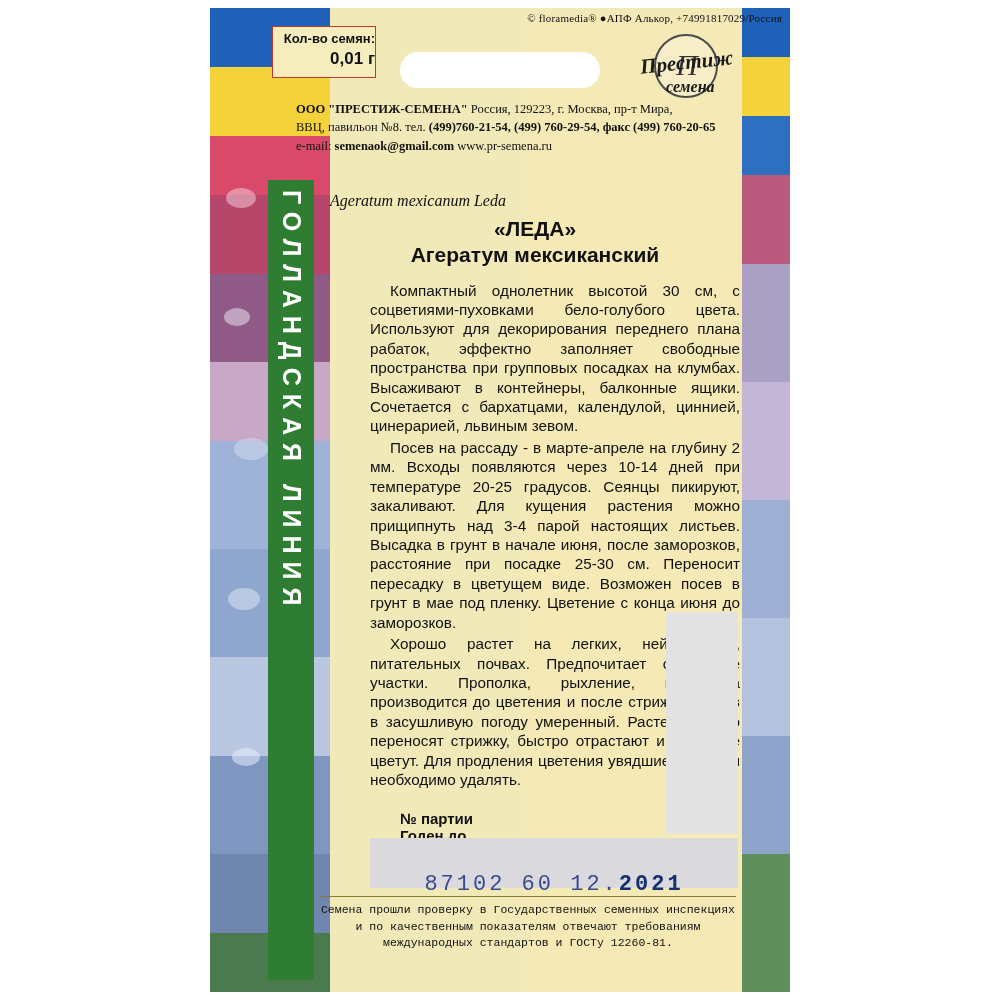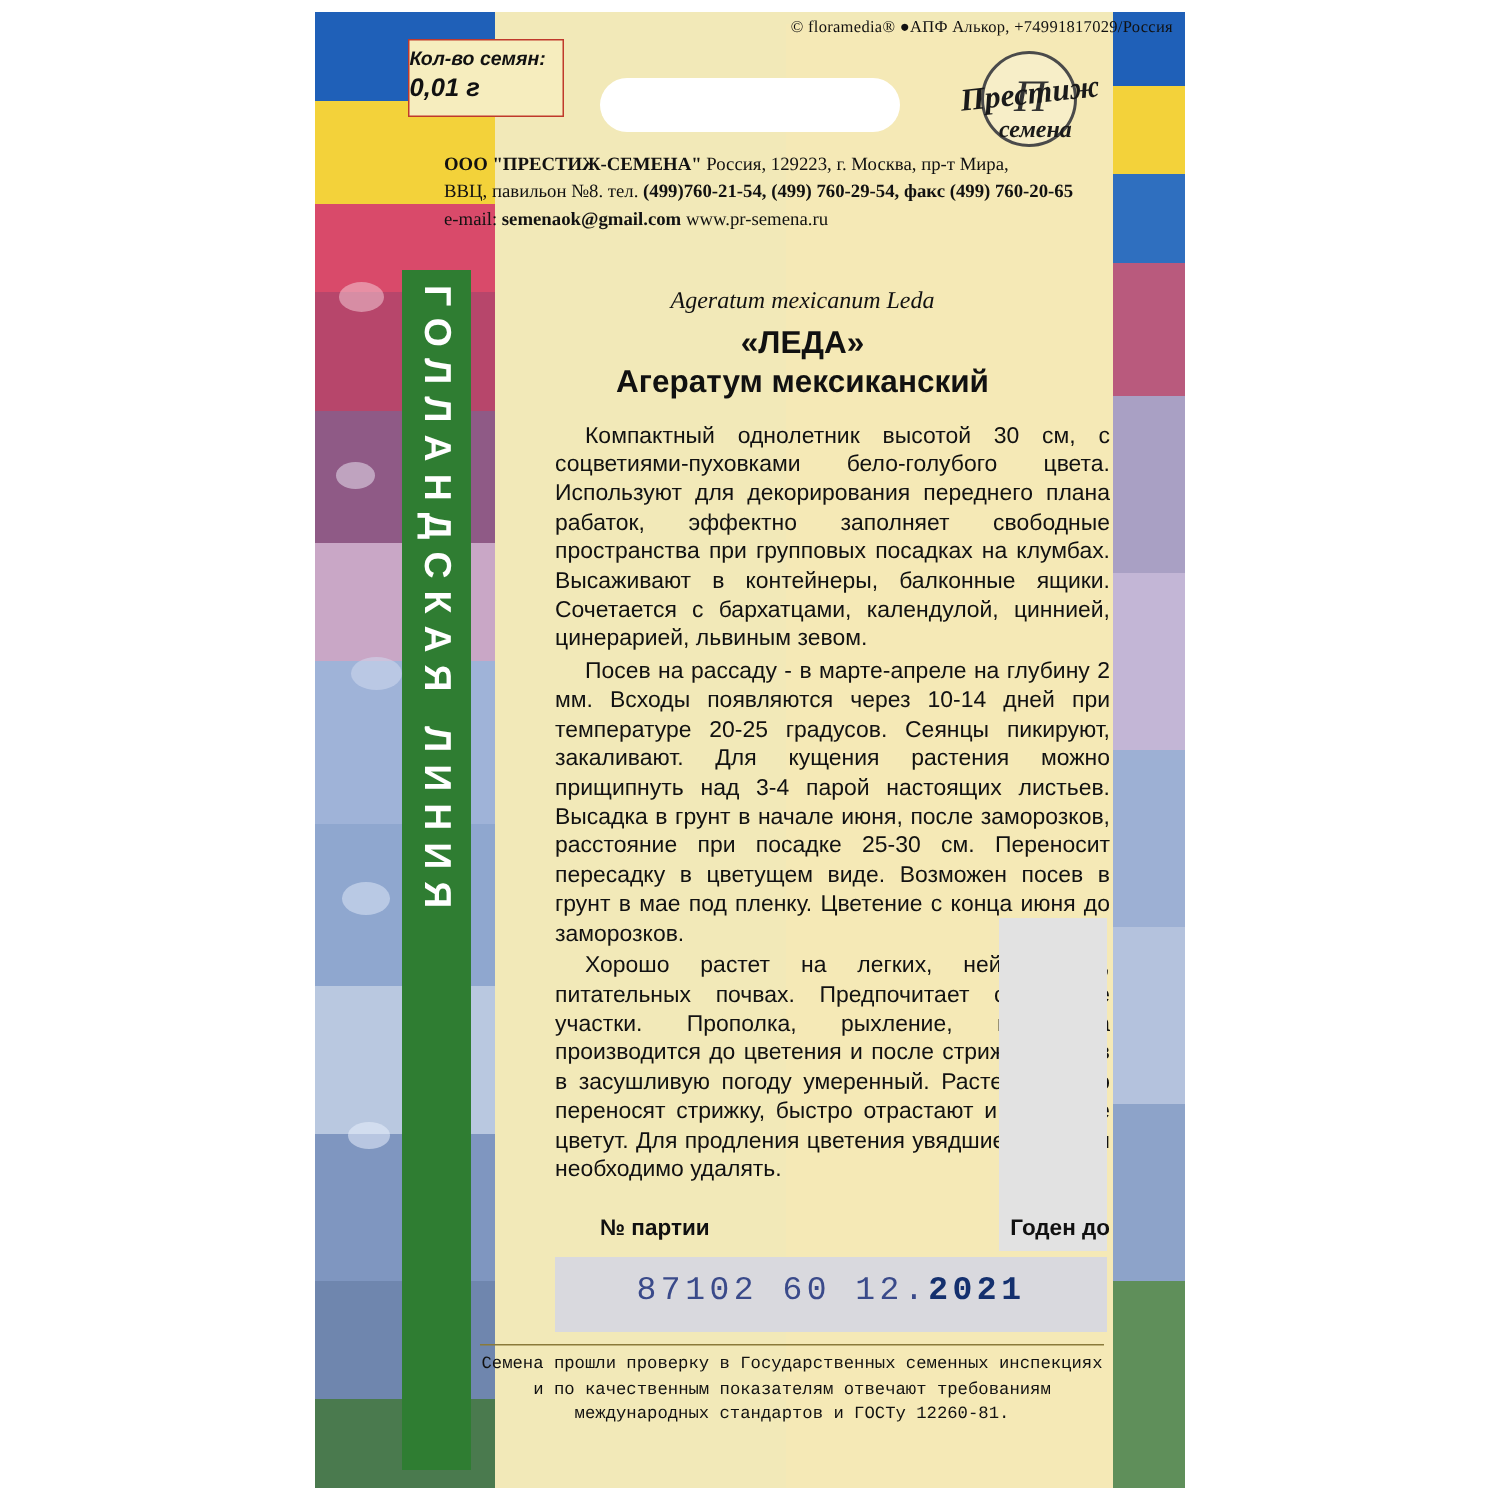--- a/index.html
+++ b/index.html
@@ -97,23 +97,22 @@
     font-family: "Liberation Serif", serif;
     letter-spacing: .2px;
   }
   
   .seed-box {
     position: absolute;
     left: 272px; top: 26px;
     width: 104px; height: 52px;
     border: 1.5px solid #c0392b;
     background: #f6edbe;
-    text-align: left;
+    text-align: right;
     padding-top: 4px;
-    font-style: italic;
   }
   .seed-box .lbl { font-size: 13px; font-weight: bold; color: #111; }
   .seed-box .val { font-size: 17px; font-weight: bold; color: #111; margin-top: 3px; }
   
   .hang-hole {
     position: absolute;
     left: 400px; top: 52px;
     width: 200px; height: 36px;
     background: #ffffff;
     border-radius: 18px;
@@ -166,21 +165,21 @@
   .content {
     position: absolute;
     left: 330px; top: 192px;
     width: 410px;
   }
   .latin {
     font-family: "Liberation Serif", serif;
     font-style: italic;
     font-size: 16px;
     color: #111;
-    text-align: center;
+    text-align: left;
     margin-bottom: 6px;
   }
   .title {
     font-size: 21px;
     font-weight: bold;
     color: #111;
     text-align: center;
     line-height: 1.25;
   }
   .desc {
@@ -201,30 +200,31 @@
   }
   .partion {
     position: absolute;
     left: 400px; top: 810px;
     width: 340px;
     display: flex;
     justify-content: space-between;
     font-size: 15px;
     font-weight: bold;
     color: #111;
+    flex-direction: column;
   }
   .codebar {
     position: absolute;
     left: 370px; top: 838px;
     width: 368px; height: 50px;
     background: #d9d9de;
   }
   .codetext {
     position: absolute;
-    left: 370px; top: 848px;
+    left: 370px; top: 872px;
     width: 368px;
     text-align: center;
     font-family: "Liberation Mono", monospace;
     font-size: 22px;
     letter-spacing: 3px;
     color: #3a4a8a;
   }
   .codetext .dark { color: #14306e; font-weight: bold; }
   .footer-line {
     position: absolute;

